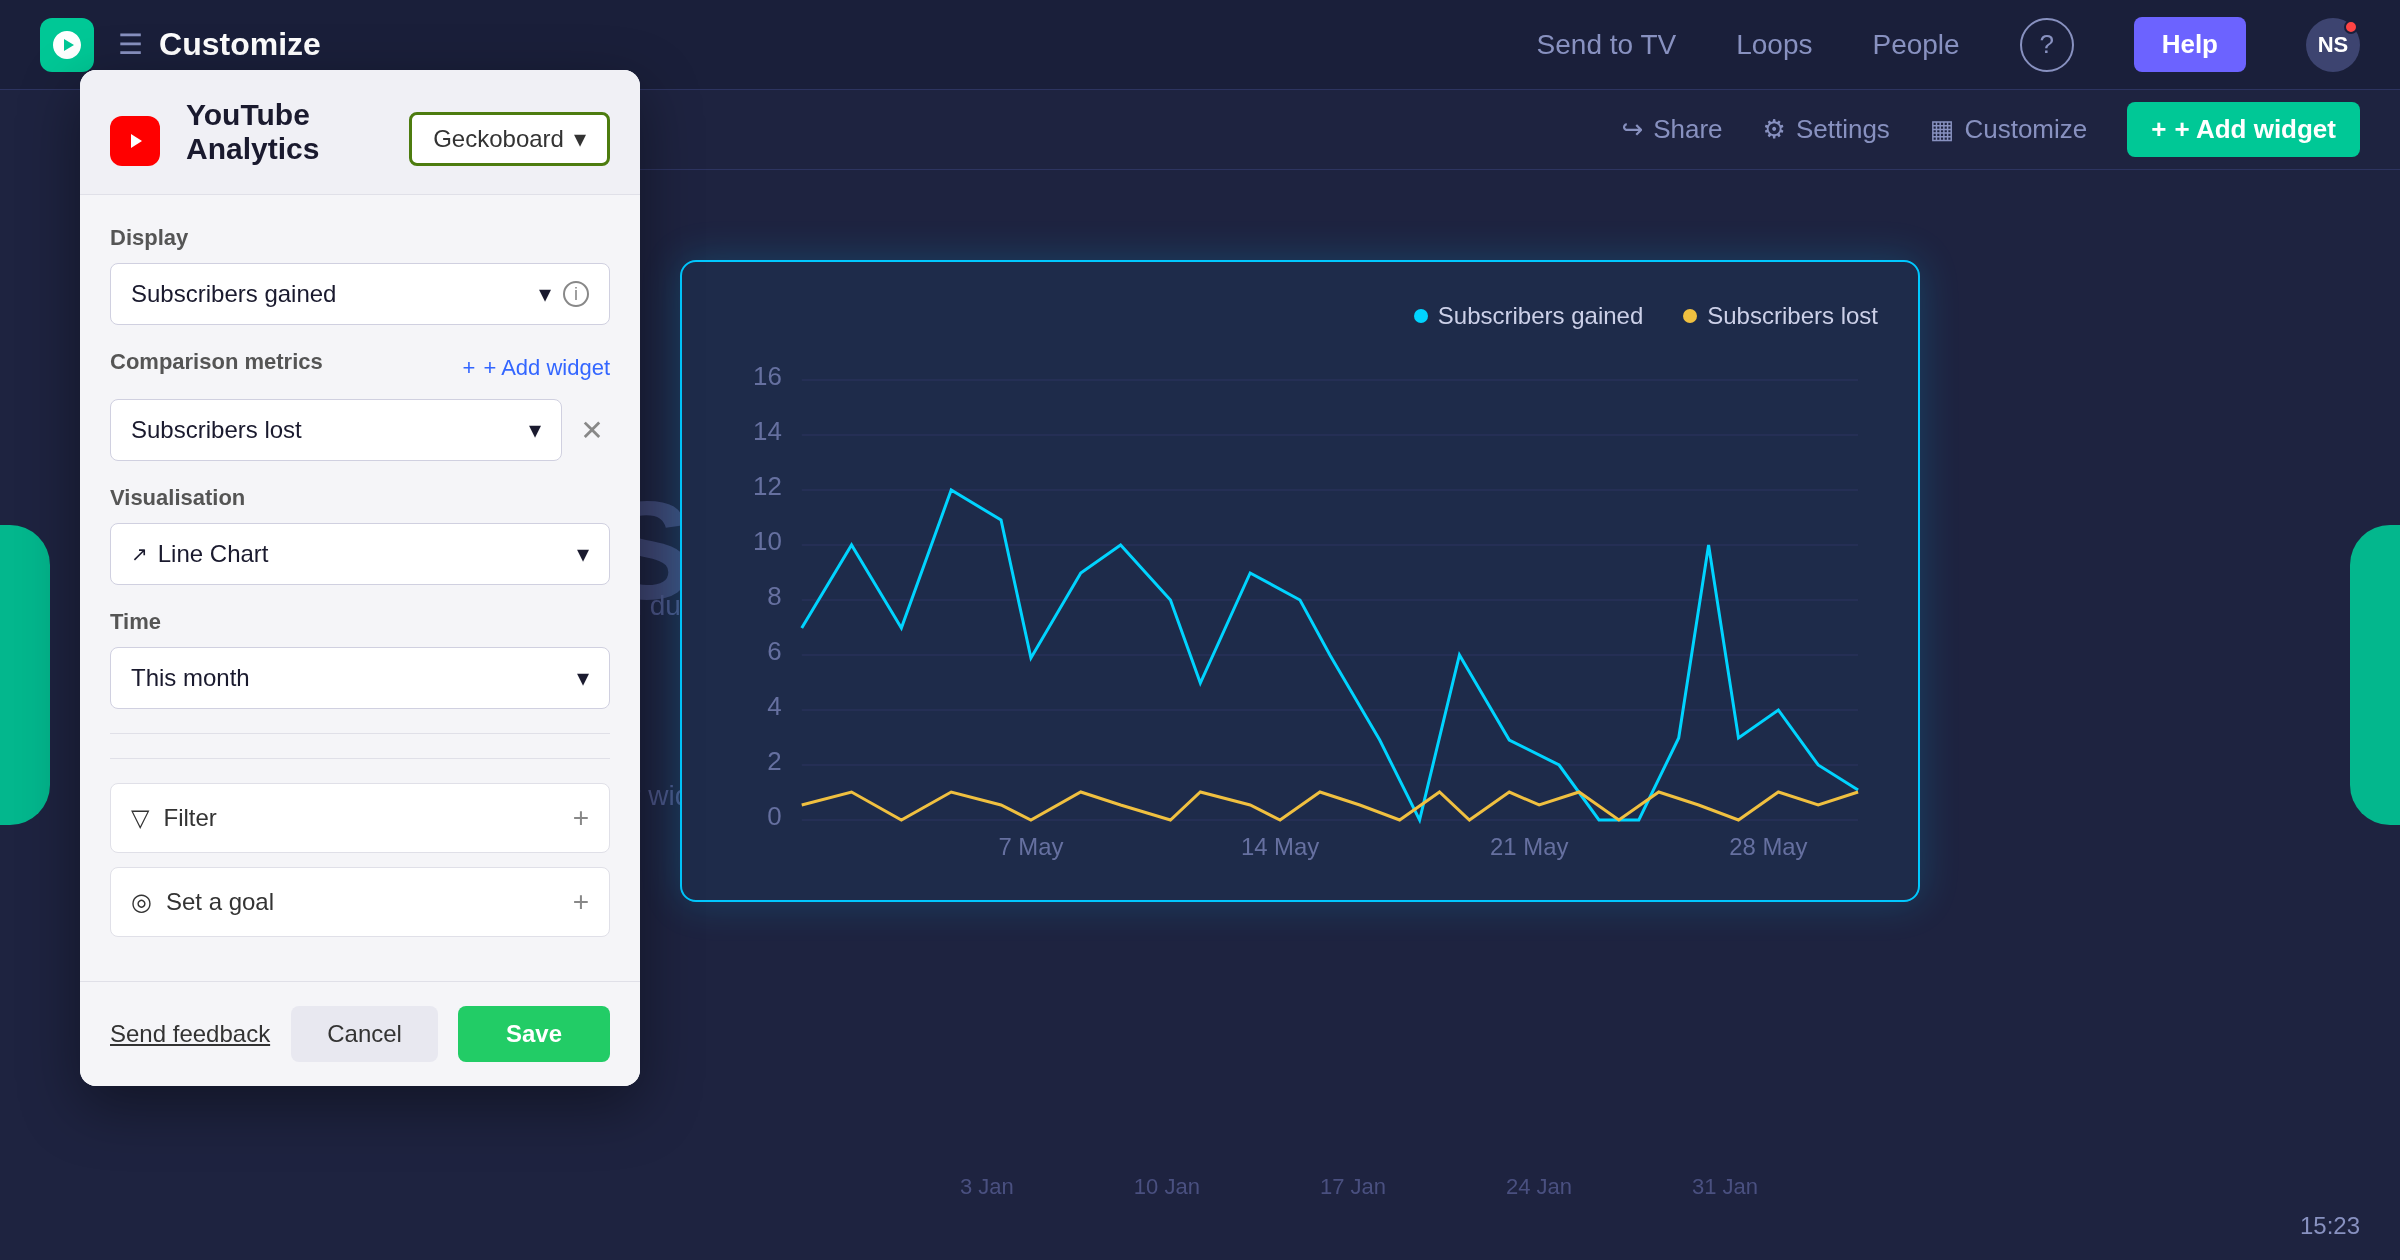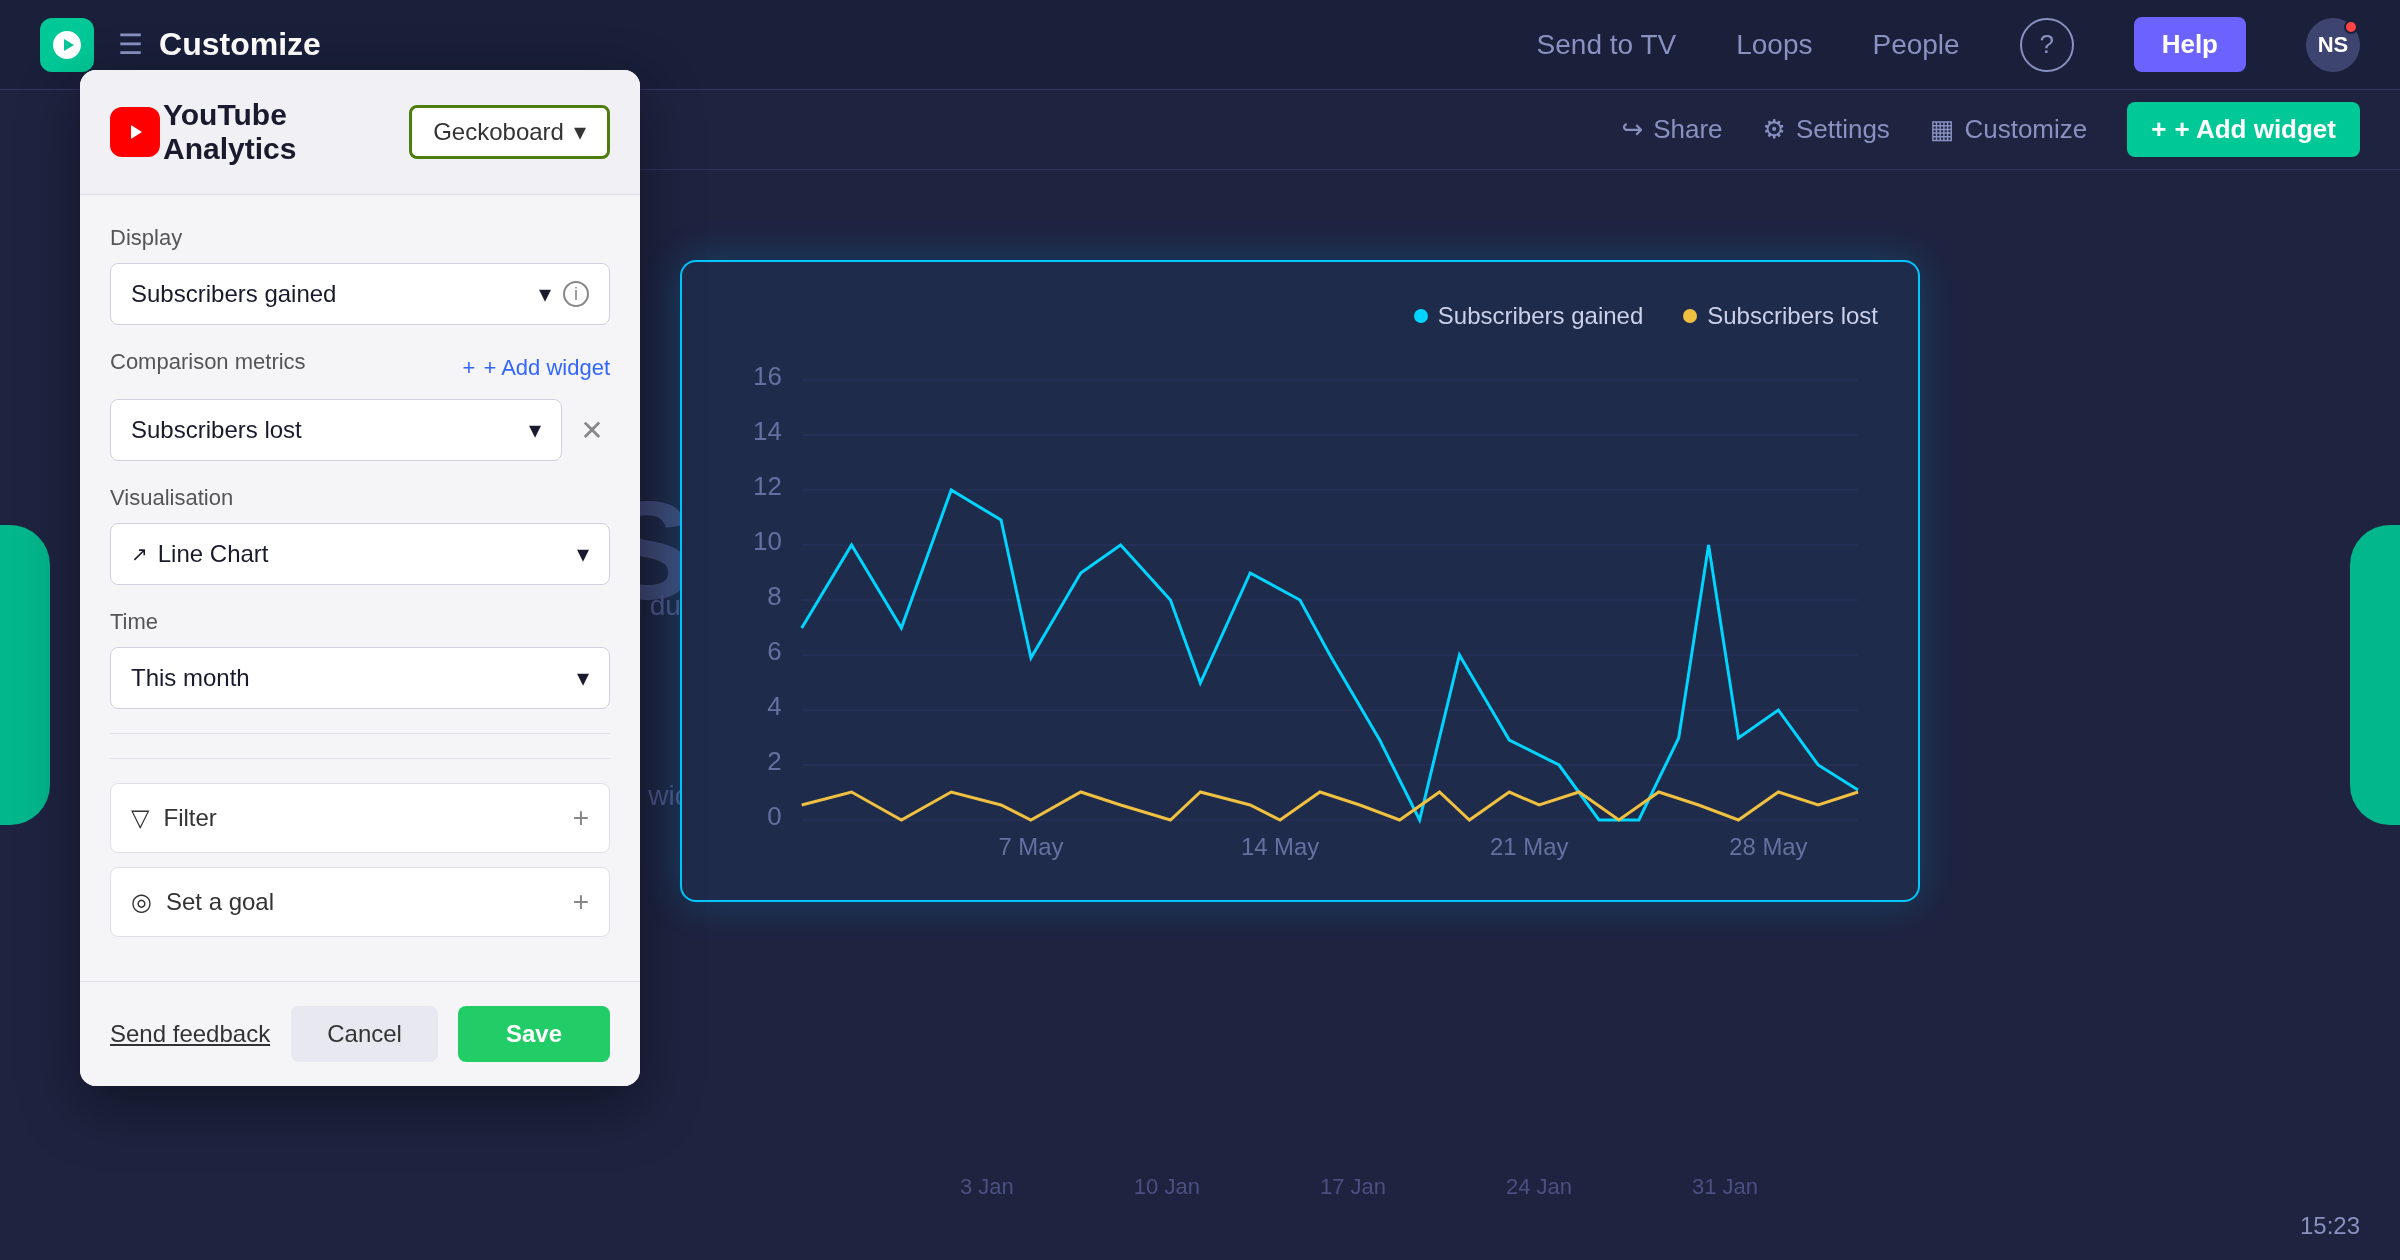--- a/index.html
+++ b/index.html
@@ -231,22 +231,22 @@
       box-shadow: 0 20px 60px rgba(0,0,0,0.4);
       overflow: hidden;
       z-index: 200;
     }
 
     
     .panel-header {
       background: #f0f0f5;
       padding: 28px 30px;
       display: flex;
-      align-items: center;
-      gap: 3px;
+      align-items: flex-end;
+      gap: 26px;
       border-bottom: 1px solid #e0e0e8;
     }
     .panel-yt-icon {
       width: 50px; height: 50px;
       background: #ff0000;
       border-radius: 12px;
       display: flex; align-items: center; justify-content: center;
     }
     .panel-yt-icon svg { width: 30px; height: 30px; }
     .panel-title {
@@ -271,21 +271,21 @@
     
     .panel-body {
       padding: 30px;
     }
 
     
     .form-label {
       font-size: 22px;
       color: #555;
       margin-bottom: 12px;
-      font-weight: 400;
+      font-weight: 700;
     }
     .form-select {
       width: 100%;
       background: white;
       border: 1px solid #d0d0e0;
       border-radius: 8px;
       padding: 16px 20px;
       font-size: 24px;
       color: #1a1a2e;
       display: flex;

